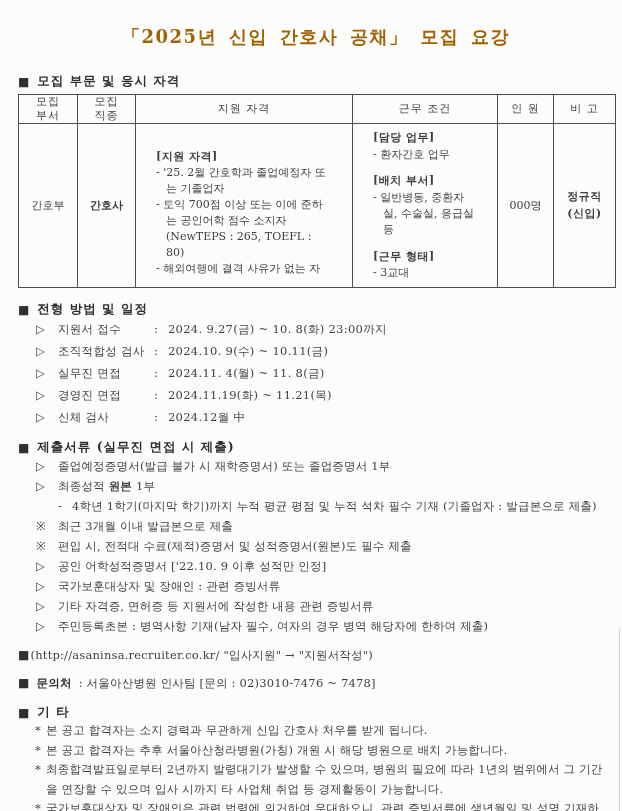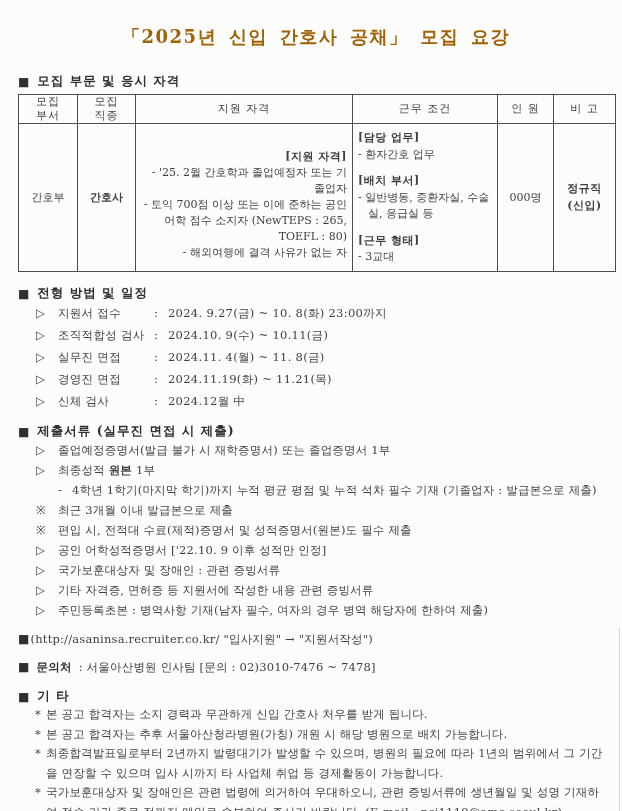--- a/index.html
+++ b/index.html
@@ -51,29 +51,29 @@
     vertical-align:middle;
   }
   table.recruit th {
     font-weight:normal;
     height:29px;
     text-align:center;
     line-height:1.25;
     letter-spacing:1px;
   }
   td.c-center { text-align:center; }
-  td.cell-pad { padding:6px 5px; vertical-align:top; text-align:left; }
+  td.cell-pad { padding:6px 20px; vertical-align:top; text-align:left; }
   .cell-block { line-height:1.5; }
   .b-title { font-weight:bold; letter-spacing:0.5px; }
   .dash-item { padding-left:10px; text-indent:-10px; line-height:1.45; }
   .grp { margin-bottom:11px; }
   .grp:last-child { margin-bottom:0; }
   .bold { font-weight:bold; }
   .note-cell { line-height:1.5; font-weight:bold; letter-spacing:0.5px; }
-  .qual-top { margin-top:14px;text-align:right; }
+  .qual-top { margin-top:14px; }
 
   
   .sched { margin-top:13px; }
   .s-row {
     display:flex;
     font-size:11.5px;
     line-height:22px;
     padding-left:18px;
     letter-spacing:0.3px;
   }

